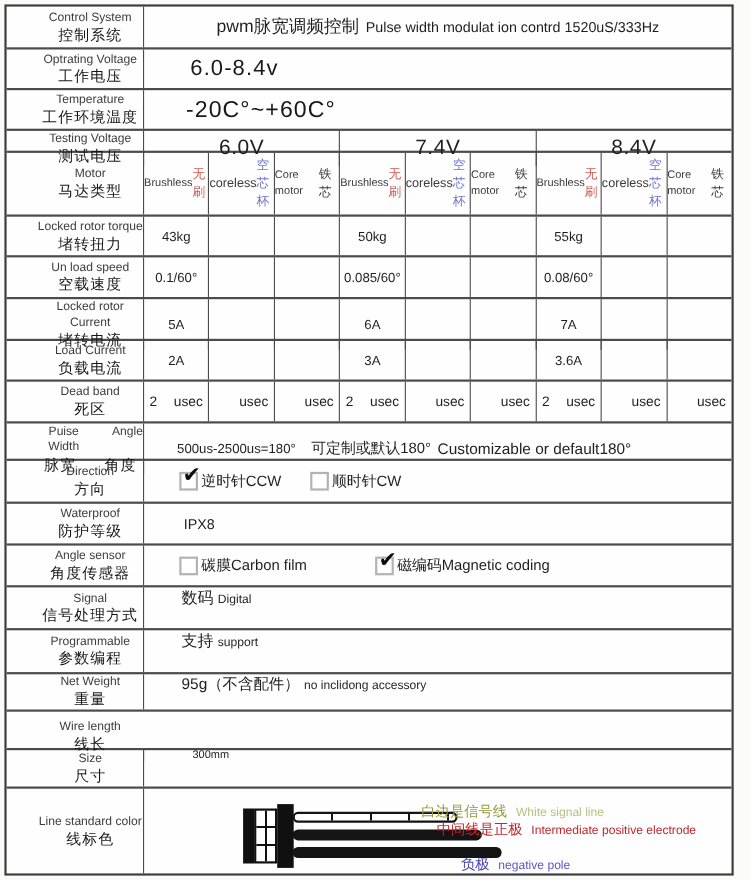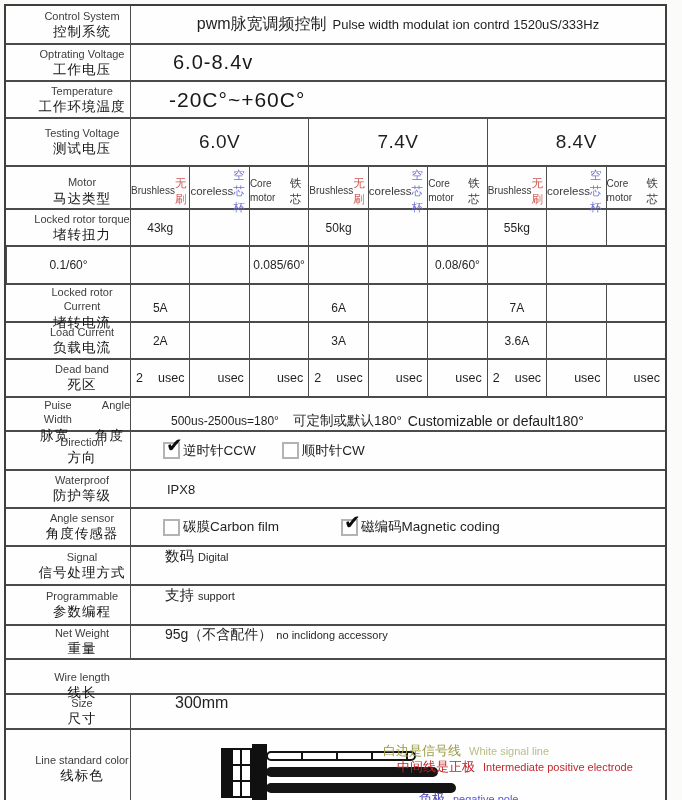--- a/index.html
+++ b/index.html
@@ -32,37 +32,37 @@
   .r1zh { font-size:16px; }
   .r1en { font-size:13px; }
   .big { display:flex; align-items:center; padding-left:42px; font-size:20px; letter-spacing:1px; color:#181818; }
   .tv { display:flex; align-items:center; justify-content:center; font-size:19px; letter-spacing:0.5px; }
   .mt { display:flex; flex-direction:row; align-items:center; justify-content:center; line-height:1.4; }
   .mt .en { font-size:10px; color:#3a3a3a; }
   .mt .zh { font-size:11.5px; }
   .num { display:flex; align-items:center; justify-content:center; font-size:12px; }
   .db { display:flex; align-items:center; justify-content:space-between; padding:0 5px; font-size:12.5px; }
   .db.only { justify-content:flex-end; }
-  .pw { display:flex; align-items:baseline; padding-left:40px; gap:14px; }
+  .pw { display:flex; align-items:baseline; padding-left:30px; gap:14px; }
   .pw .rng { font-size:12px; }
   .pw .zh { font-size:13.5px; }
   .pw .en { font-size:14px; margin-left:-8px; }
   .pw { align-items:center; }
   .opts { display:flex; align-items:center; padding-left:32px; font-size:13.5px; }
   .opt { display:flex; align-items:center; gap:3px; }
   .gap1 { margin-left:26px; }
   .gap2 { margin-left:62px; }
   .box { width:17px; height:17px; border:2px solid #b3b3b3; background:#fff; position:relative; flex:none; }
   .mark { display:none; position:absolute; left:1px; top:-9px; font-size:20px; font-weight:700; color:#0c0c0c; line-height:1; }
   .mark.on { display:block; }
   .sv { display:flex; align-items:center; padding-left:36px; font-size:13px; }
   .mix { display:flex; align-items:baseline; padding-left:34px; gap:4px; }
   .mix .z { font-size:14.5px; }
   .mix .e { font-size:11px; color:#262626; }
-  .wl { padding-left:44px; font-size:16px;margin-top:34px; }
+  .wl { padding-left:44px; font-size:10px;margin-top:34px; }
   
   .gfx { position:relative; }
   .plug { position:absolute; left:90px; top:14px; display:flex; align-items:center; }
   .pb1 { width:10px; height:50px; background:#101010; }
   .pgrid { width:21px; height:50px; border:2px solid #101010; background-color:#fff;
     background-image:
       linear-gradient(to right, transparent calc(50% - 1px), #101010 calc(50% - 1px), #101010 calc(50% + 1px), transparent calc(50% + 1px)),
       linear-gradient(to bottom, transparent 14px, #101010 14px, #101010 16px, transparent 16px, transparent 30px, #101010 30px, #101010 32px, transparent 32px);
   }
   .pb2 { width:15px; height:58px; background:#101010; }
@@ -103,31 +103,31 @@
   </div>
 
   <div class="row" style="height:37px">
     <div class="cell hc">
       <span class="en">Temperature</span>
       <span class="zh">工作环境温度</span>
     </div>
     <div class="cell vb s9 big" style="font-size:21px; padding-left:38px">-20C°~+60C°</div>
   </div>
 
-  <div class="row" style="height:48px">
+  <div class="row" style="height:20px">
     <div class="cell hc">
       <span class="en">Testing Voltage</span>
       <span class="zh">测试电压</span>
     </div>
     <div class="cell vb s3 tv">6.0V</div>
     <div class="cell vb s3 tv">7.4V</div>
     <div class="cell vb s3 tv">8.4V</div>
   </div>
 
-  <div class="row" style="height:43px">
+  <div class="row" style="height:58px">
     <div class="cell hc">
       <span class="en">Motor</span>
       <span class="zh">马达类型</span>
     </div>
     <div class="cell vb mt">
       <span class="en">Brushless</span>
       <span class="zh" style="color: rgb(207, 90, 85);">无刷</span>
     </div>
     <div class="cell vb mt">
       <span class="en" style="font-size:11.5px">coreless</span>
@@ -173,20 +173,24 @@
     <div class="cell vb"></div>
     <div class="cell vb num">50kg</div>
     <div class="cell vb"></div>
     <div class="cell vb"></div>
     <div class="cell vb num">55kg</div>
     <div class="cell vb"></div>
     <div class="cell vb"></div>
   </div>
 
   <div class="row" style="height:38px">
+    <div class="cell hc">
+      <span class="en">Un load speed</span>
+      <span class="zh">空载速度</span>
+    </div>
     <div class="cell vb num">0.1/60°</div>
     <div class="cell vb"></div>
     <div class="cell vb"></div>
     <div class="cell vb num">0.085/60°</div>
     <div class="cell vb"></div>
     <div class="cell vb"></div>
     <div class="cell vb num">0.08/60°</div>
     <div class="cell vb"></div>
     <div class="cell vb"></div>
   </div>

